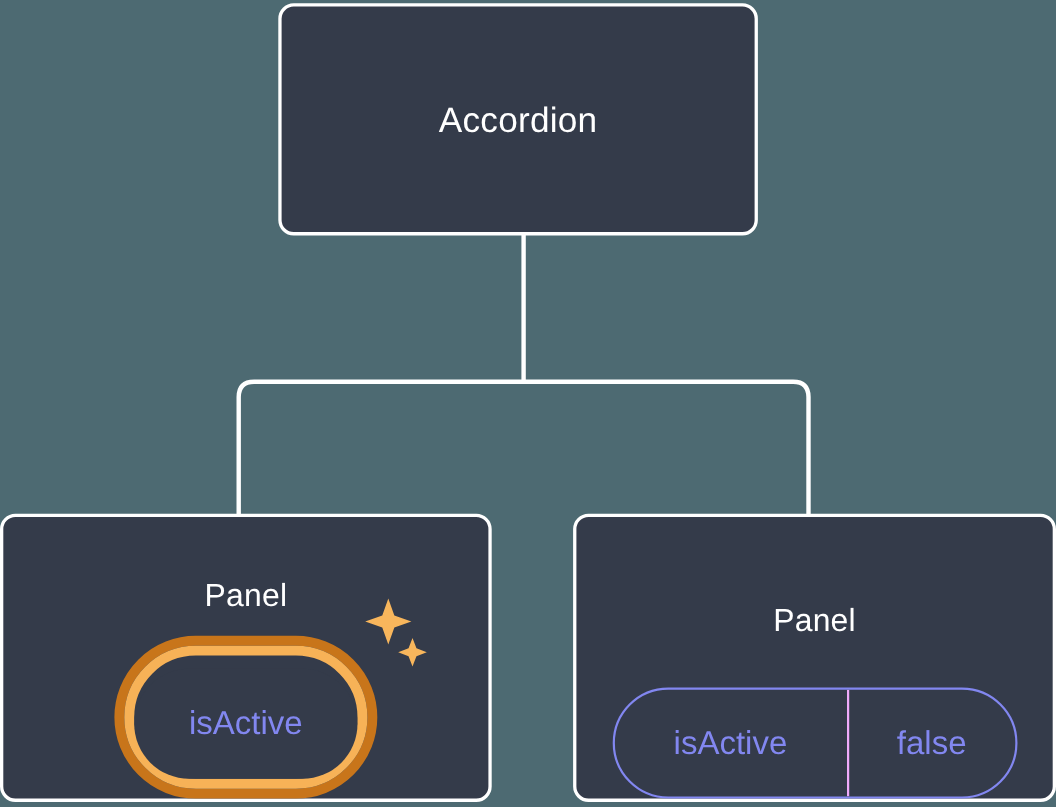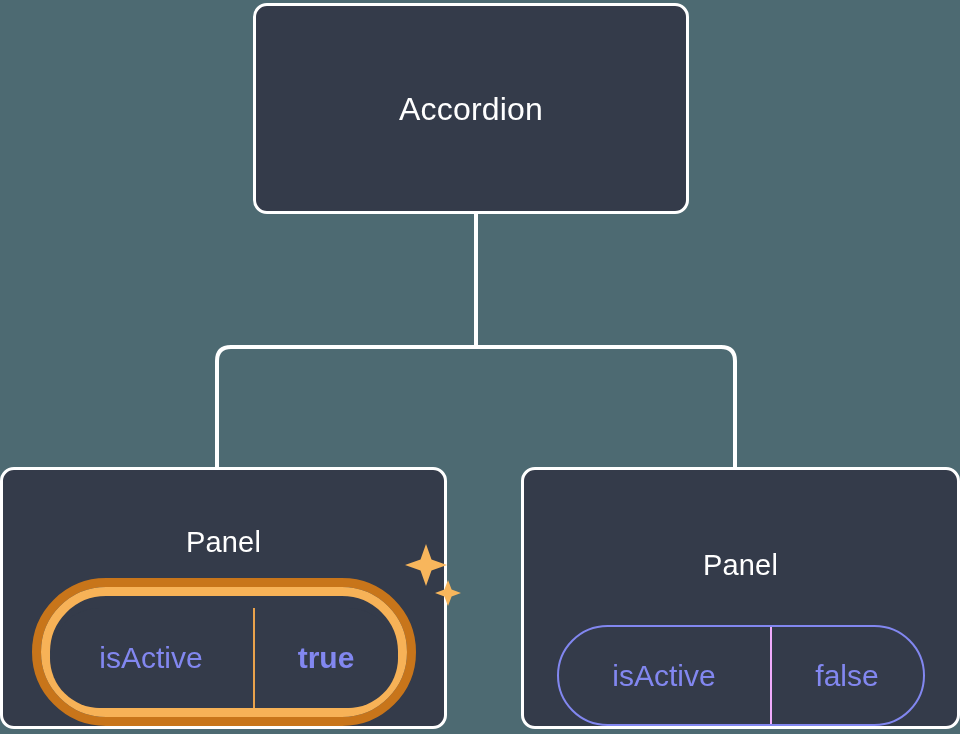--- a/index.html
+++ b/index.html
@@ -197,21 +197,20 @@
   </div>
 
   <div class="node panel-node" id="node-panel-left">
     <div class="node-title">Panel</div>
 
     <div class="pill-wrap" id="pill-left-wrap">
       <div class="pill-ring">
         <div class="pill-ring-inner">
           <div class="pill highlight">
             <div class="pill-cell key">isActive</div>
-            <div class="pill-cell val">true</div>
           </div>
         </div>
       </div>
 
       <span class="sparkles">
         <svg viewBox="0 0 60 72" width="60" height="72">
           <path d="M22 2 L27.5 17.5 L43 23 L27.5 28.5 L22 44 L16.5 28.5 L1 23 L16.5 17.5 Z" fill="#f8b65c"></path>
           <path d="M44 38 L47.6 47.4 L57 51 L47.6 54.6 L44 64 L40.4 54.6 L31 51 L40.4 47.4 Z" fill="#f8b65c"></path>
         </svg>
       </span>

